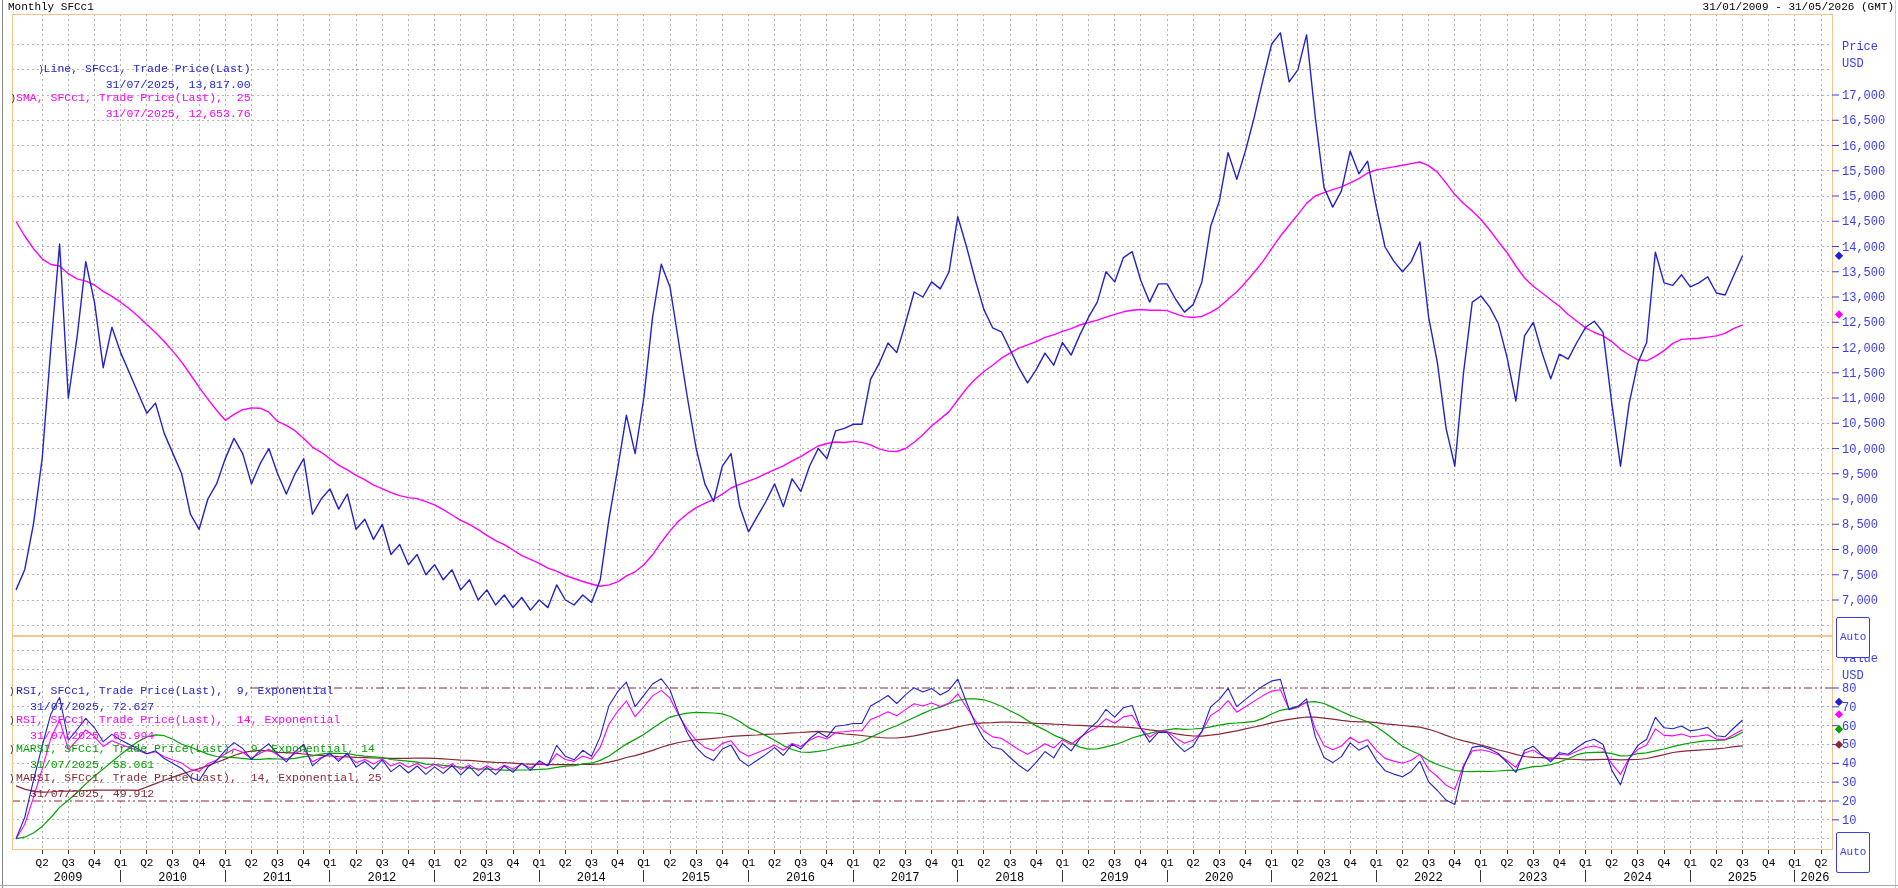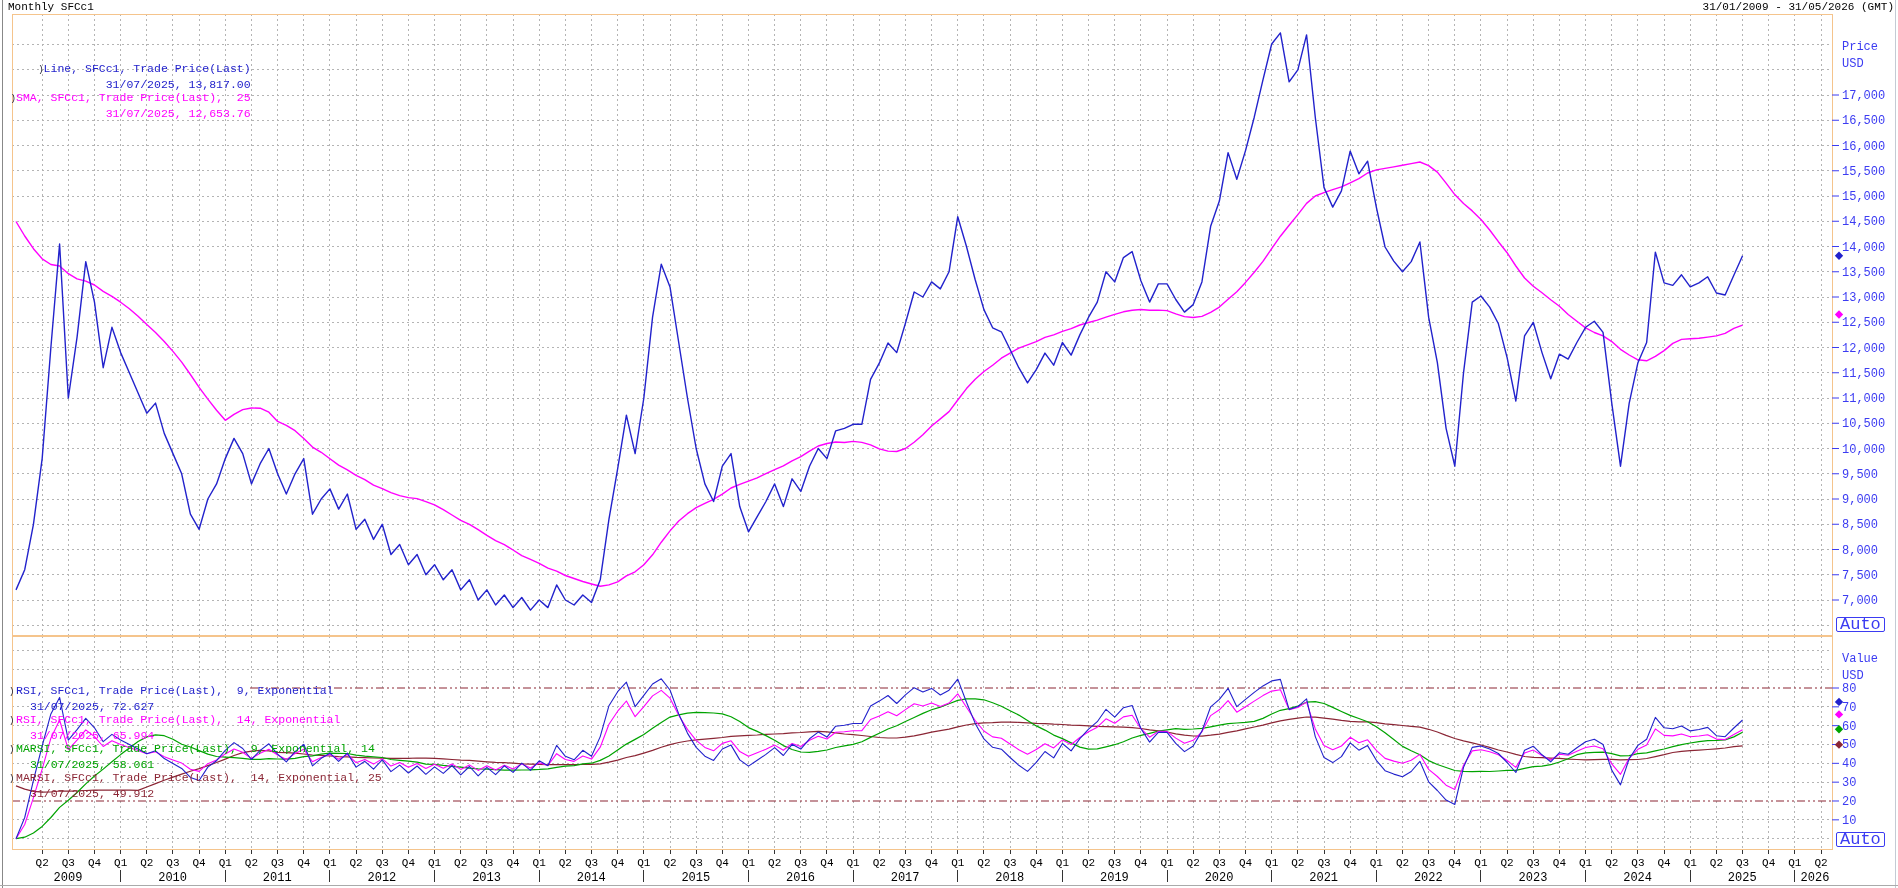--- a/index.html
+++ b/index.html
@@ -7,22 +7,22 @@
        font-family:Liberation Mono, monospace;}
   .hdr{position:absolute;top:1px;font-size:11px;color:#000;white-space:pre;}
   #title{left:8px;}
   #range{right:4px;text-align:right;}
   svg{position:absolute;left:0;top:0;}
   .legend{position:absolute;left:9px;font-size:11.5px;line-height:13.5px;white-space:pre;}
   #plegend{top:62px;text-align:right;}
   #rlegend{top:684px;}
   .legend .pre{display:inline-block;width:7px;font-size:9px;color:#223;}
   .legend .ind{margin-left:21px;}
-  .auto{position:absolute;left:1836px;font-size:17px;color:#3b3bf2;border:1px solid #3b3bf2;
-        border-radius:2px;background:#fff;padding:0px 3px;line-height:13px;cursor:pointer;}
+  .auto{position:absolute;left:1836px;font-size:11px;color:#3b3bf2;border:1px solid #3b3bf2;
+        border-radius:2px;background:#fff;padding:13px 3px;line-height:13px;cursor:pointer;}
   #autoPrice{top:617px;}
   #autoRsi{top:832px;}
 </style>
 </head>
 <body>
 
 <div id="app">
   <div class="hdr" id="title">Monthly SFCc1</div>
   <div class="hdr" id="range">31/01/2009 - 31/05/2026 (GMT)</div>
 

